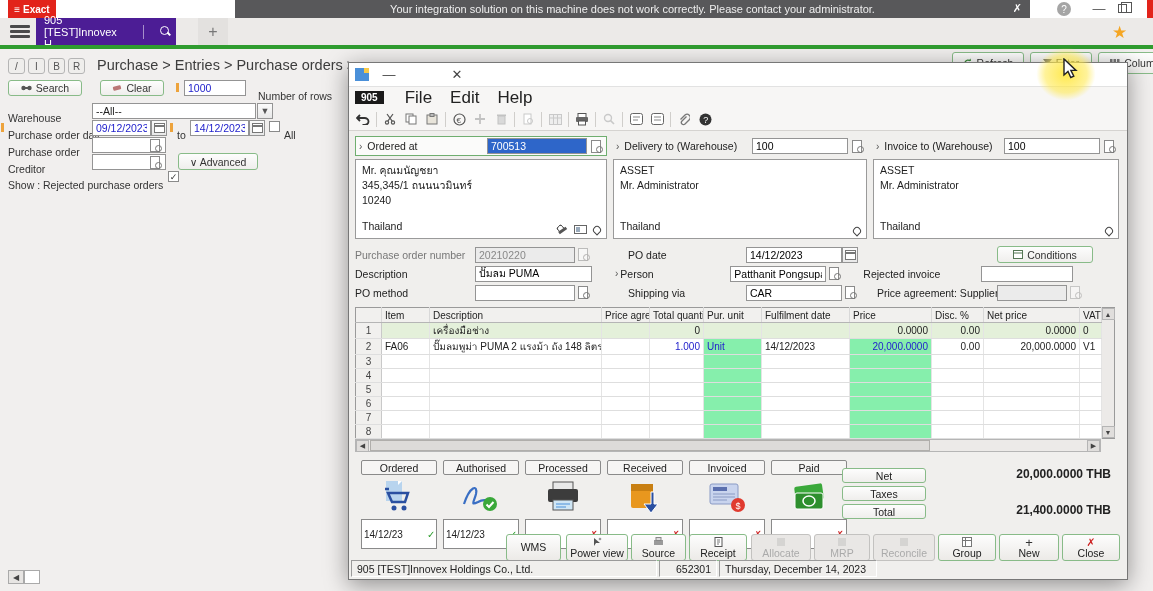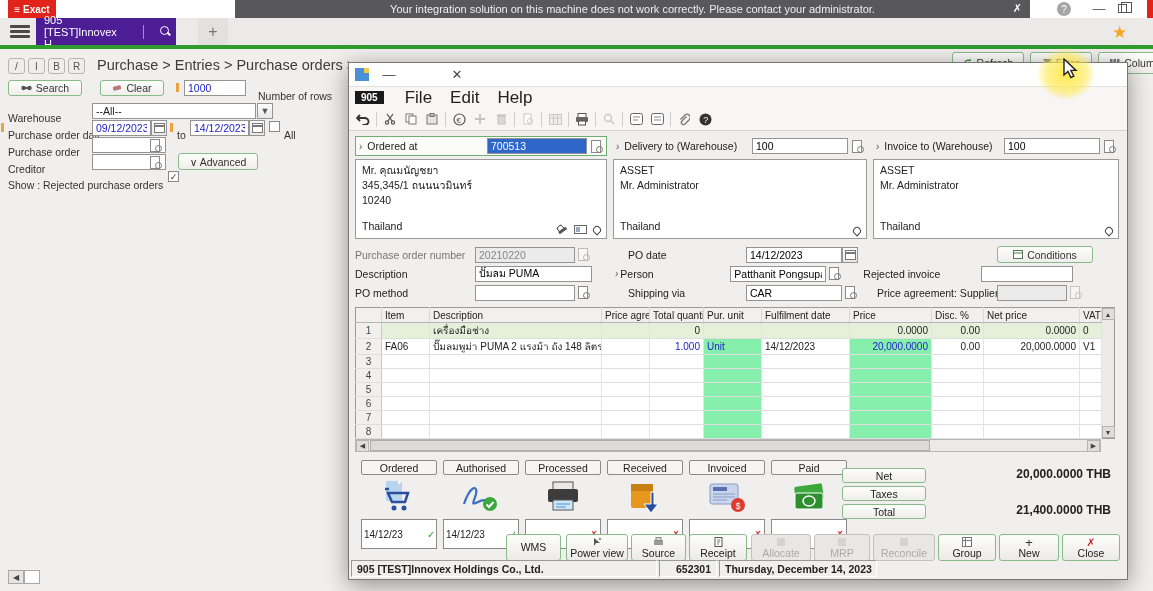--- a/index.html
+++ b/index.html
@@ -141,21 +141,21 @@
             width:84px; height:15px; font-size:10.5px; display:flex; align-items:center; justify-content:center; }
   .totval { font-size:12px; font-weight:bold; text-align:right; width:200px; }
 
   
   .fbtn { position:absolute; height:27px; border:1px solid #88bb88; border-radius:3px;
           background:linear-gradient(#fdfdfd,#eceae7); display:flex; flex-direction:column;
           align-items:center; justify-content:center; font-size:10.5px; line-height:11px; }
   .fbtn.dis { border-color:#c3c2c0; color:#aaa; background:#e9e7e5; }
   .fbtn .fico { height:11px; display:flex; align-items:center; justify-content:center; }
 
-  .dstatusbar { position:absolute; left:2px; bottom:2px; right:2px; height:17px; display:flex; gap:2px; font-size:10.5px;font-weight:bold; }
+  .dstatusbar { position:absolute; left:2px; bottom:2px; right:2px; height:17px; display:flex; gap:2px; font-size:10.5px; }
   .dseg { border:1px solid; border-color:#9a9a9a #fff #fff #9a9a9a; background:#f0efed; display:flex;
           align-items:center; padding:0 5px; white-space:nowrap; overflow:hidden; }
 
   
   .glow { left:1028px; top:40px; width:76px; height:68px; border-radius:50%; z-index:20; pointer-events:none;
           background:radial-gradient(closest-side, rgba(255,232,70,.95), rgba(255,232,70,.55) 55%, rgba(255,232,70,0) 78%); }
   .cursor { left:1062px; top:58px; z-index:21; pointer-events:none; }
 </style>
 </head>
 <body>

